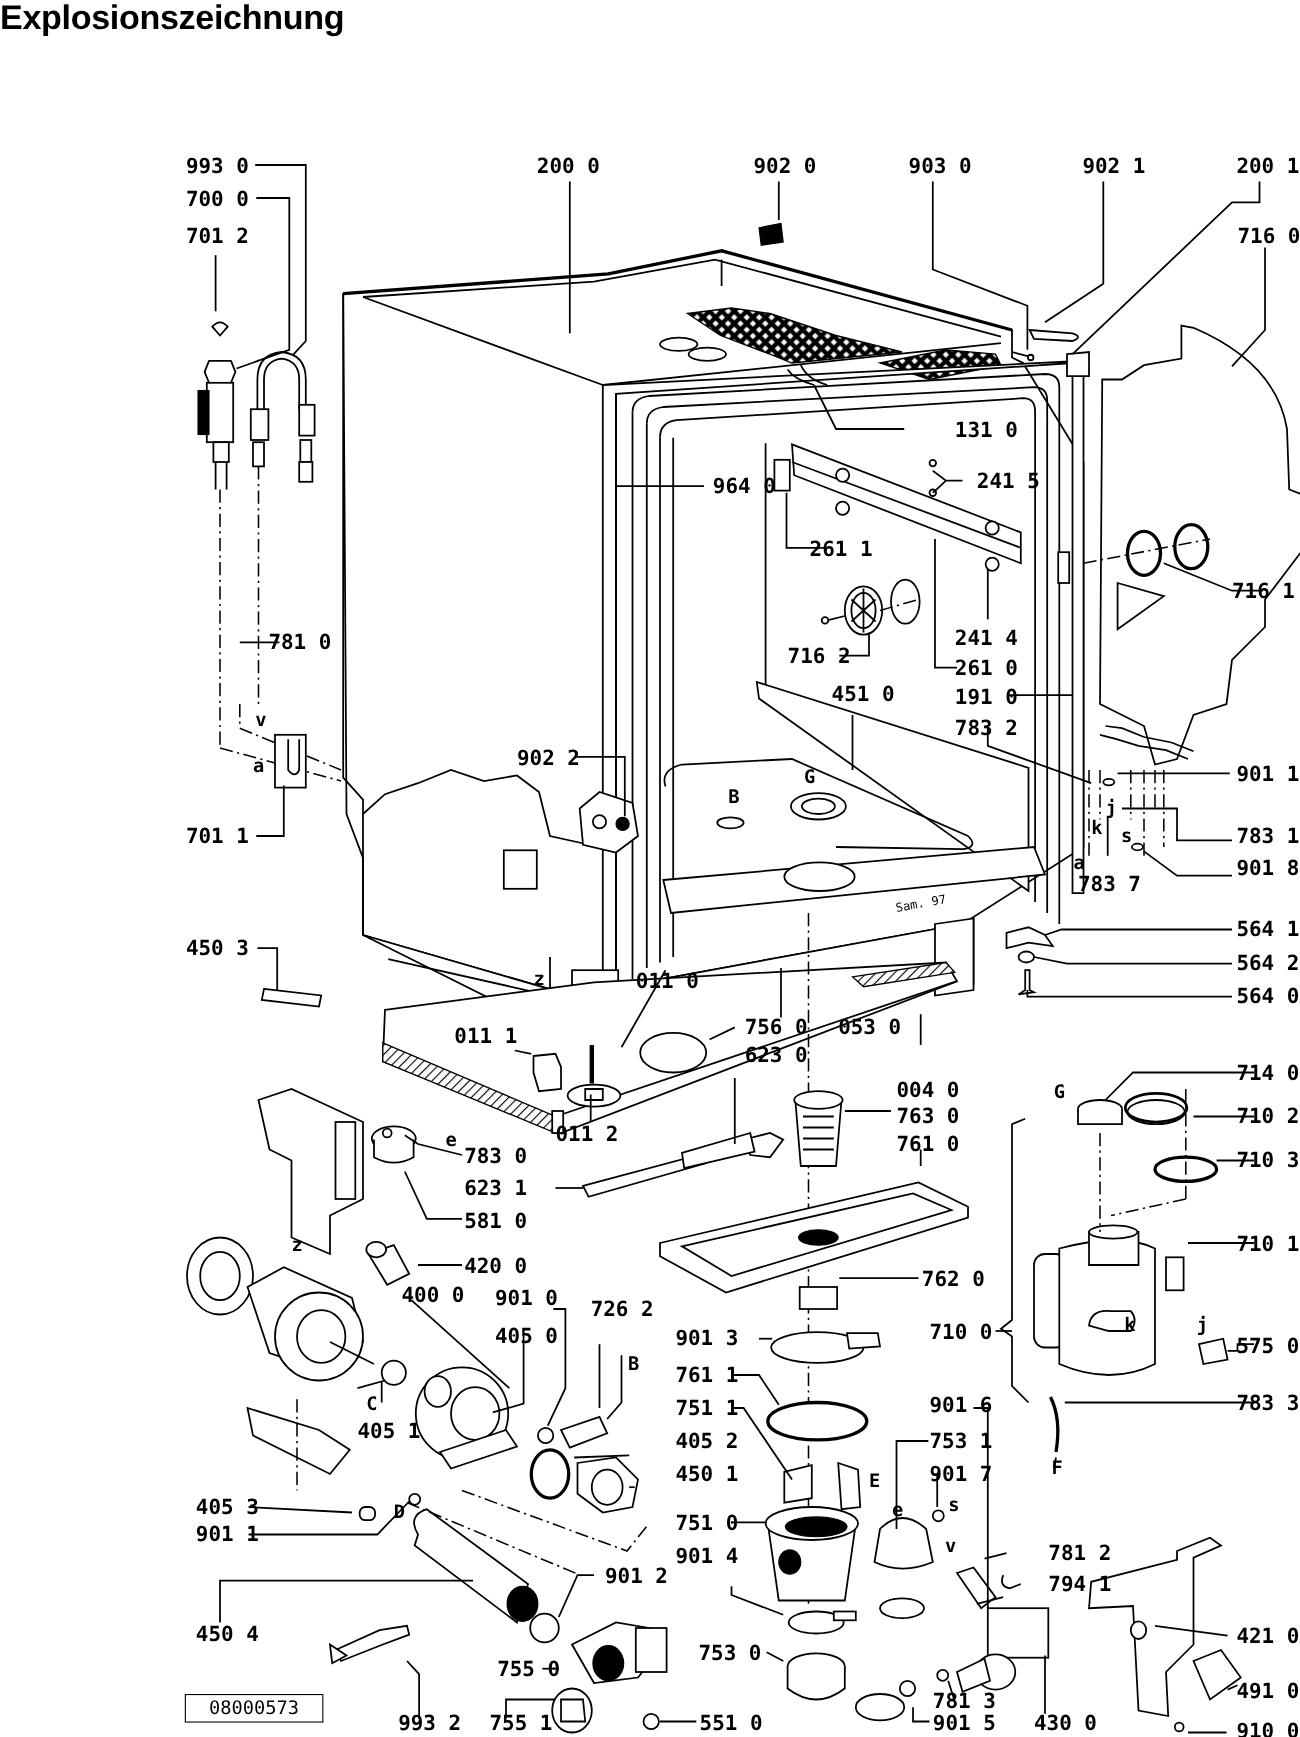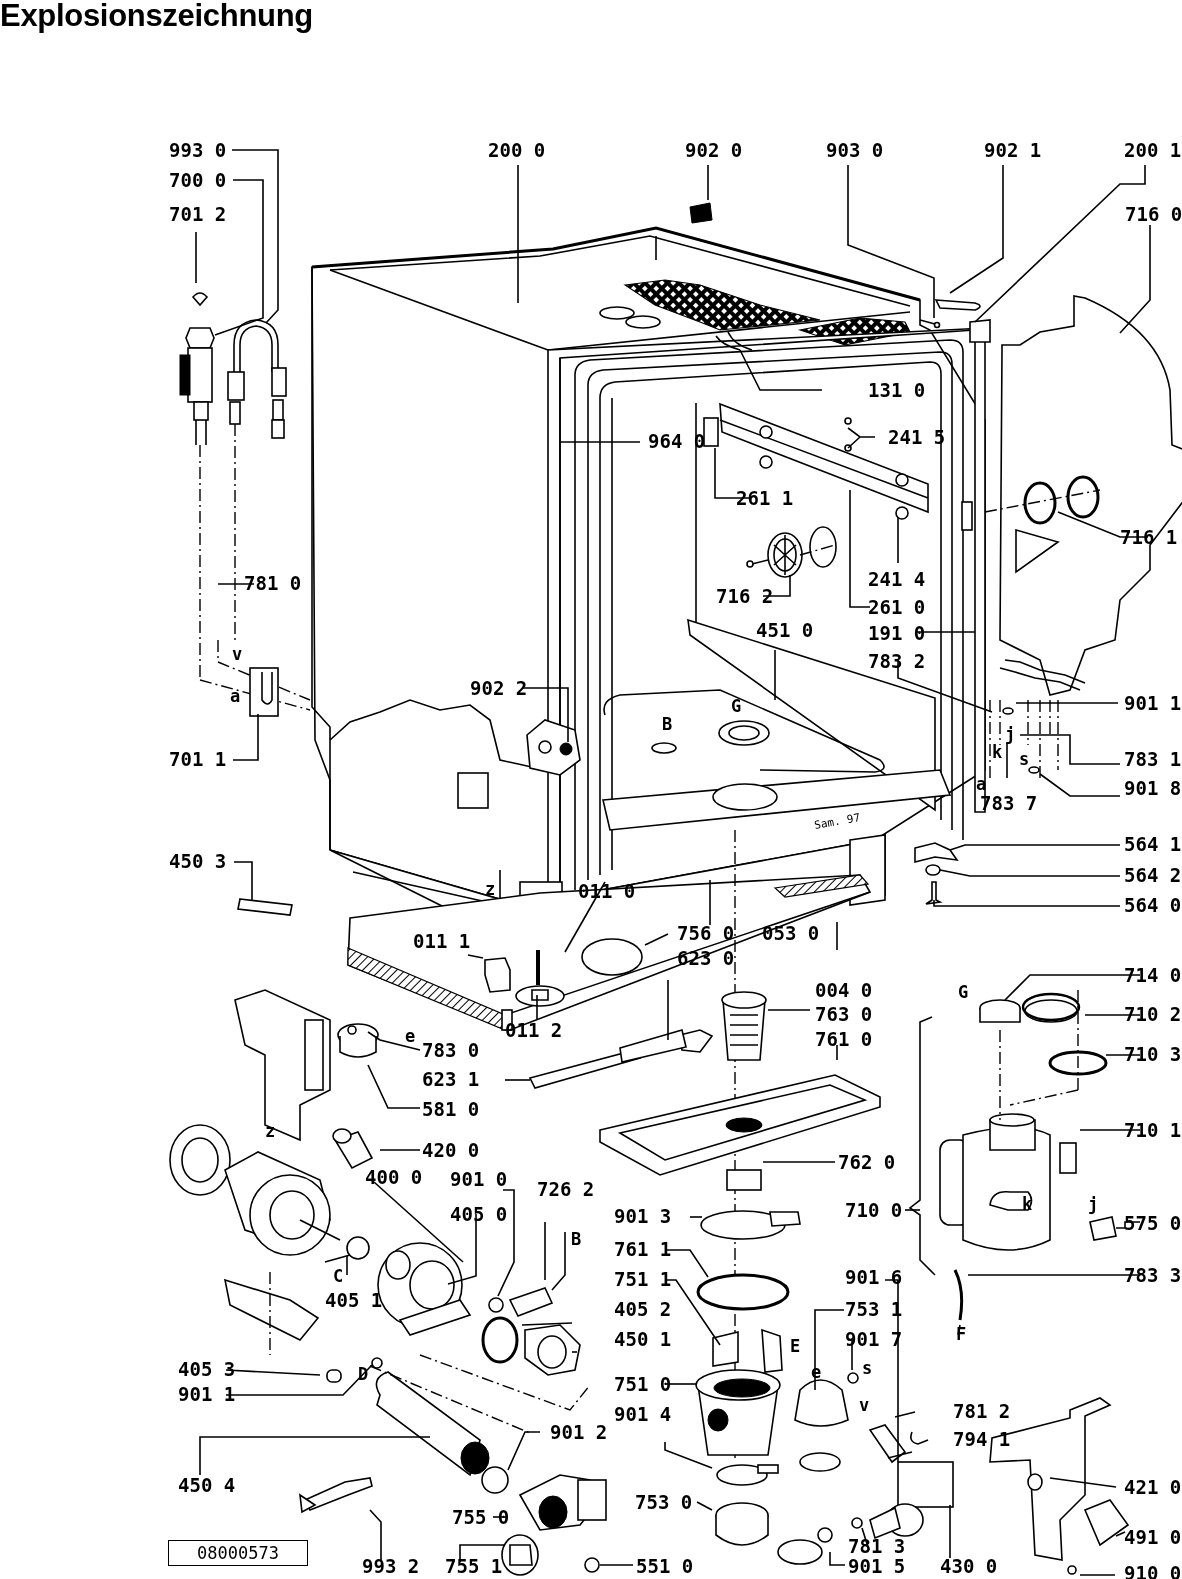--- a/index.html
+++ b/index.html
@@ -8,21 +8,21 @@
   svg#diagram{position:absolute;left:0;top:0;}
   .lbl{font-family:"DejaVu Sans Mono","Liberation Mono",monospace;font-weight:bold;font-size:19px;fill:#000;}
   .ltr{font-family:"DejaVu Sans Mono","Liberation Mono",monospace;font-weight:bold;font-size:17px;fill:#000;}
   .ln{stroke:#000;stroke-width:1.6;fill:none;}
   .part{stroke:#000;stroke-width:1.6;fill:#fff;}
   .thick{stroke:#000;stroke-width:3;fill:none;}
   .dash{stroke:#000;stroke-width:1.4;fill:none;stroke-dasharray:12 4 2 4;}
   .blk{fill:#000;stroke:#000;}
   .hatch{fill:url(#hatch);stroke:#000;stroke-width:1.2;}
   .mesh{fill:url(#mesh);stroke:#000;stroke-width:1.2;}
-  .docno{position:absolute;left:168px;top:1540px;width:140px;height:26px;border:1.6px solid #000;box-sizing:border-box;text-align:center;font-family:"DejaVu Sans Mono","Liberation Mono",monospace;font-size:17px;line-height:24px;color:#000;}
+  .docno{position:absolute;left:168px;top:1540px;width:126px;height:26px;border:1.6px solid #000;box-sizing:border-box;text-align:center;font-family:"DejaVu Sans Mono","Liberation Mono",monospace;font-size:17px;line-height:24px;color:#000;}
 </style>
 </head>
 <body>
 
 <div class="title">Explosionszeichnung</div>
 
 <svg id="diagram" width="1182" height="1579" viewBox="0 0 1182 1579">
   <defs>
     <pattern id="hatch" width="6" height="6" patternUnits="userSpaceOnUse" patternTransform="rotate(45)">
       <rect width="6" height="6" fill="#fff"></rect>

